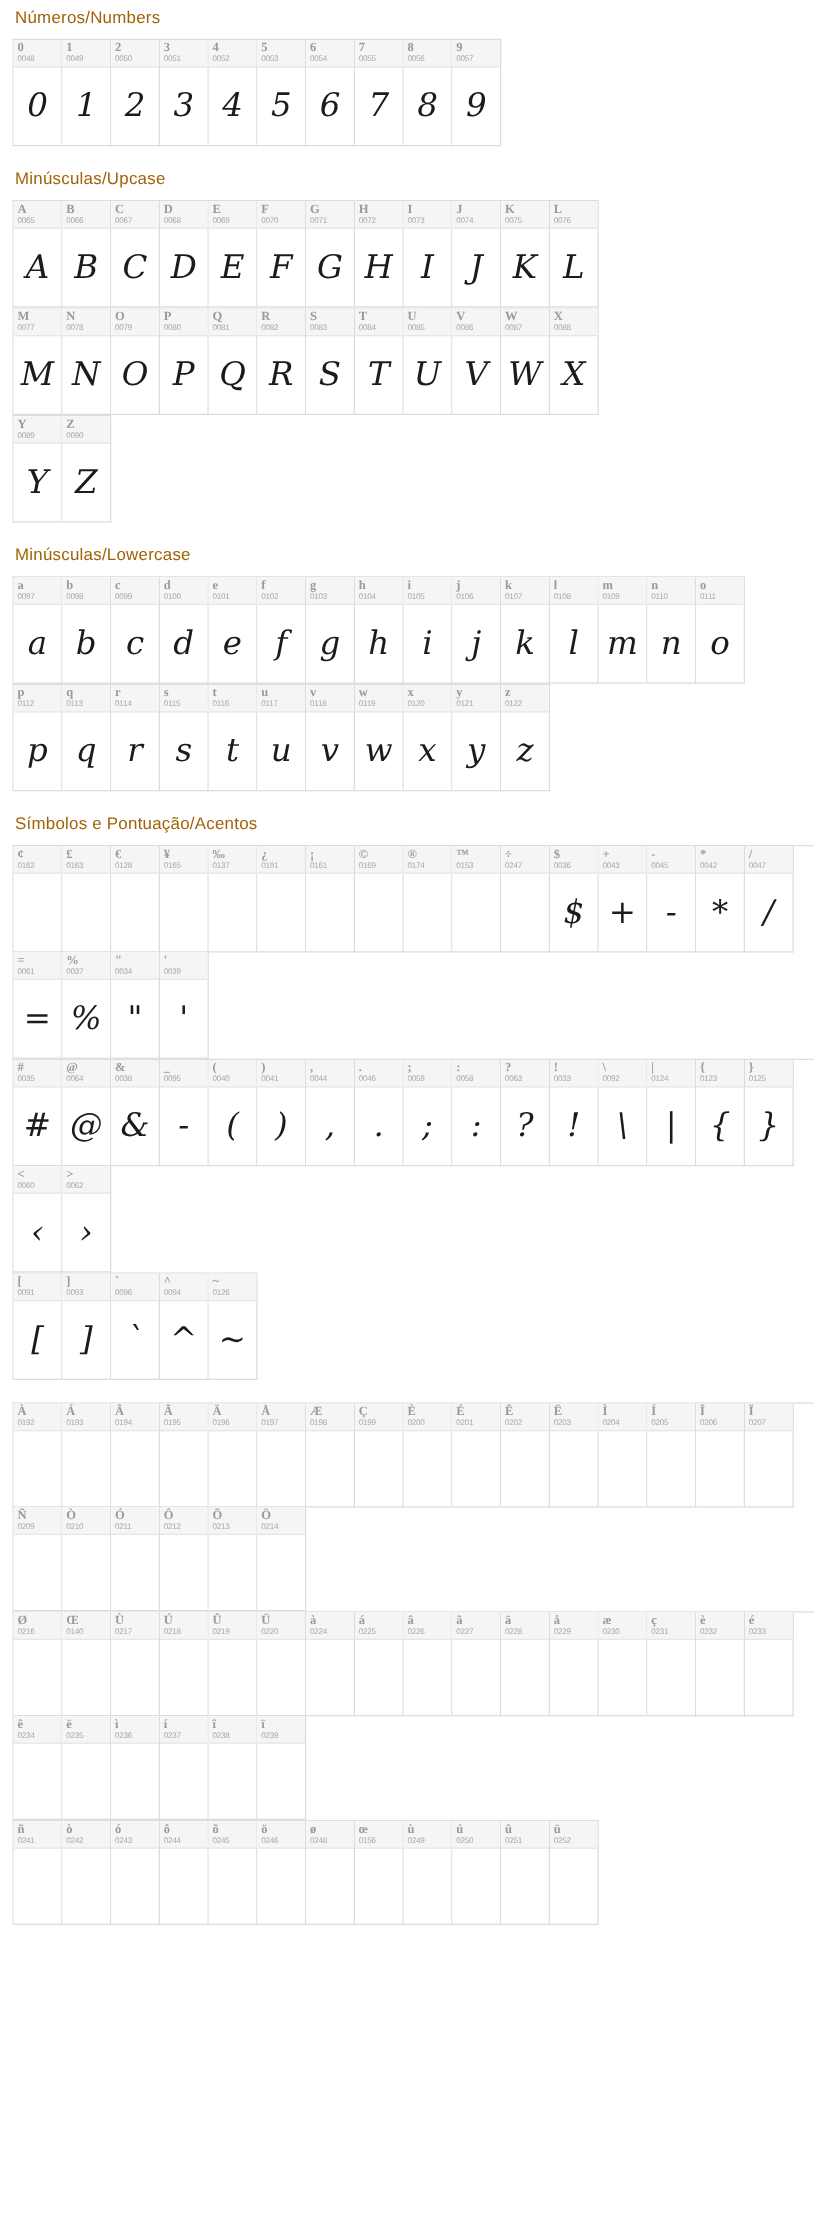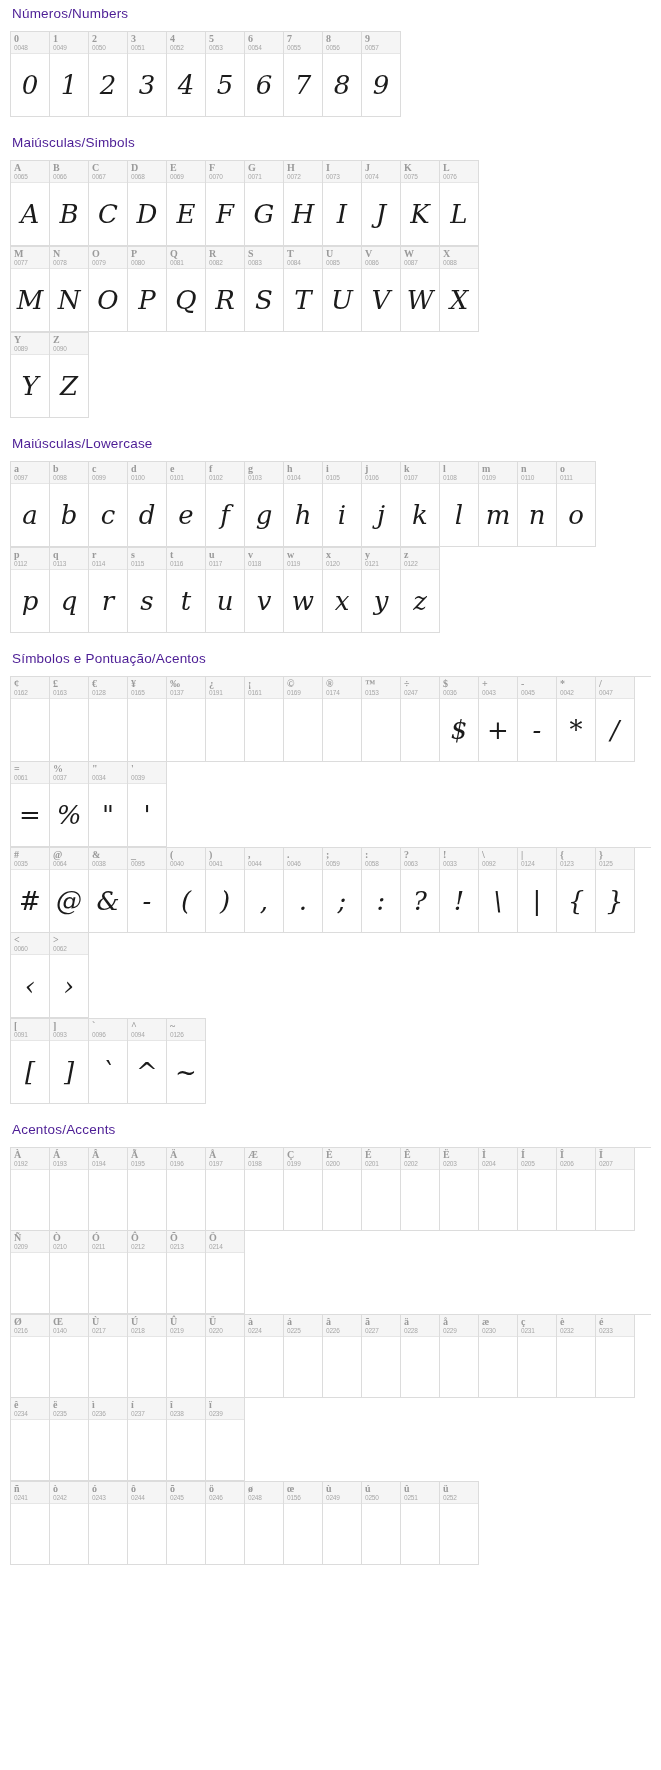--- a/index.html
+++ b/index.html
@@ -9,21 +9,21 @@
     width: 661px;
   }
   body {
     font-family: "Liberation Sans", sans-serif;
     color: #444;
     padding: 0 10px;
   }
   .section { margin-bottom: 18px; }
   .section-title {
     font-size: 13.5px;
-    color: #4c1d95;
+    color: #a16207;
     margin: 0 0 10px 2px;
     letter-spacing: .2px;
   }
   .grid {
     display: flex;
     flex-wrap: wrap;
     border-left: 1px solid #dcdcdc;
     border-top: 1px solid #dcdcdc;
     width: fit-content;
     max-width: 641px;
@@ -147,21 +147,21 @@
         <div class="cell">
           <div class="hdr">
             <span class="ch">9</span>
             <span class="code">0057</span>
           </div>
           <div class="glyph">9</div>
         </div>
       </div>
     </div>
     <div class="section">
-      <div class="section-title">Maiúsculas/Simbols</div>
+      <div class="section-title">Minúsculas/Upcase</div>
       <div class="grid">
         <div class="cell">
           <div class="hdr">
             <span class="ch">A</span>
             <span class="code">0065</span>
           </div>
           <div class="glyph">A</div>
         </div>
         <div class="cell">
           <div class="hdr">
@@ -338,21 +338,21 @@
         <div class="cell">
           <div class="hdr">
             <span class="ch">Z</span>
             <span class="code">0090</span>
           </div>
           <div class="glyph">Z</div>
         </div>
       </div>
     </div>
     <div class="section">
-      <div class="section-title">Maiúsculas/Lowercase</div>
+      <div class="section-title">Minúsculas/Lowercase</div>
       <div class="grid">
         <div class="cell">
           <div class="hdr">
             <span class="ch">a</span>
             <span class="code">0097</span>
           </div>
           <div class="glyph">a</div>
         </div>
         <div class="cell">
           <div class="hdr">
@@ -837,21 +837,20 @@
         <div class="cell">
           <div class="hdr">
             <span class="ch">~</span>
             <span class="code">0126</span>
           </div>
           <div class="glyph">~</div>
         </div>
       </div>
     </div>
     <div class="section">
-      <div class="section-title">Acentos/Accents</div>
       <div class="grid accents">
         <div class="cell">
           <div class="hdr">
             <span class="ch">À</span>
             <span class="code">0192</span>
           </div>
           <div class="glyph"></div>
         </div>
         <div class="cell">
           <div class="hdr">

